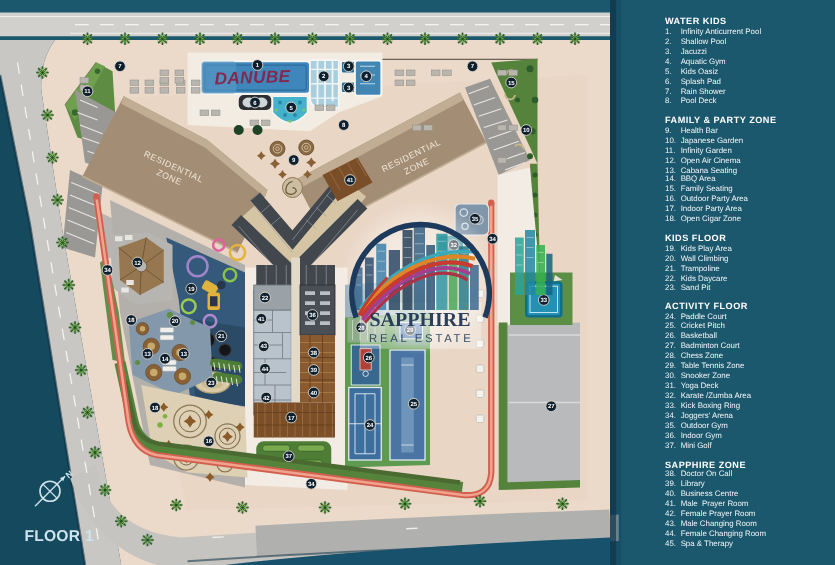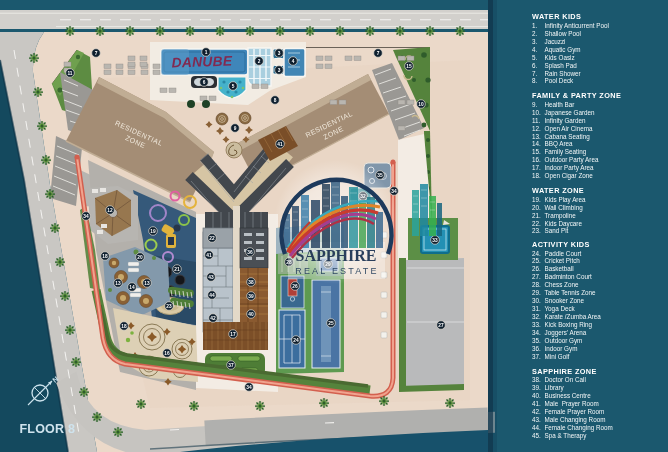--- a/index.html
+++ b/index.html
@@ -706,29 +706,29 @@
 <div class="it"><span class="n">10.</span>Japanese Garden</div>
 <div class="it"><span class="n">11.</span>Infinity Garden</div>
 <div class="it"><span class="n">12.</span>Open Air Cinema</div>
 <div class="it"><span class="n">13.</span>Cabana Seating</div>
 <div class="it"><span class="n">14.</span>BBQ Area</div>
 <div class="it"><span class="n">15.</span>Family Seating</div>
 <div class="it"><span class="n">16.</span>Outdoor Party Area</div>
 <div class="it"><span class="n">17.</span>Indoor Party Area</div>
 <div class="it"><span class="n">18.</span>Open Cigar Zone</div>
 </div>
-<div class="hd" style="top:185.8px">WATER ZONE</div>
+<div class="hd" style="top:185.8px">KIDS FLOOR</div>
 <div class="its" style="top:195.7px">
 <div class="it"><span class="n">19.</span>Kids Play Area</div>
 <div class="it"><span class="n">20.</span>Wall Climbing</div>
 <div class="it"><span class="n">21.</span>Trampoline</div>
 <div class="it"><span class="n">22.</span>Kids Daycare</div>
 <div class="it"><span class="n">23.</span>Sand Pit</div>
 </div>
-<div class="hd" style="top:239.9px">ACTIVITY KIDS</div>
+<div class="hd" style="top:239.9px">ACTIVITY FLOOR</div>
 <div class="its" style="top:249.5px">
 <div class="it"><span class="n">24.</span>Paddle Court</div>
 <div class="it"><span class="n">25.</span>Cricket Pitch</div>
 <div class="it"><span class="n">26.</span>Basketball</div>
 <div class="it"><span class="n">27.</span>Badminton Court</div>
 <div class="it"><span class="n">28.</span>Chess Zone</div>
 <div class="it"><span class="n">29.</span>Table Tennis Zone</div>
 <div class="it"><span class="n">30.</span>Snooker Zone</div>
 <div class="it"><span class="n">31.</span>Yoga Deck</div>
 <div class="it"><span class="n">32.</span>Karate /Zumba Area</div>
@@ -743,14 +743,14 @@
 <div class="it"><span class="n">38.</span>Doctor On Call</div>
 <div class="it"><span class="n">39.</span>Library</div>
 <div class="it"><span class="n">40.</span>Business Centre</div>
 <div class="it"><span class="n">41.</span>Male&nbsp; Prayer Room</div>
 <div class="it"><span class="n">42.</span>Female Prayer Room</div>
 <div class="it"><span class="n">43.</span>Male Changing Room</div>
 <div class="it"><span class="n">44.</span>Female Changing Room</div>
 <div class="it"><span class="n">45.</span>Spa &amp; Therapy</div>
 </div>
 
-<div id="floor1">FLOOR 8</div>
+<div id="floor1">FLOOR 1</div>
 </div>
 
 </body></html>

